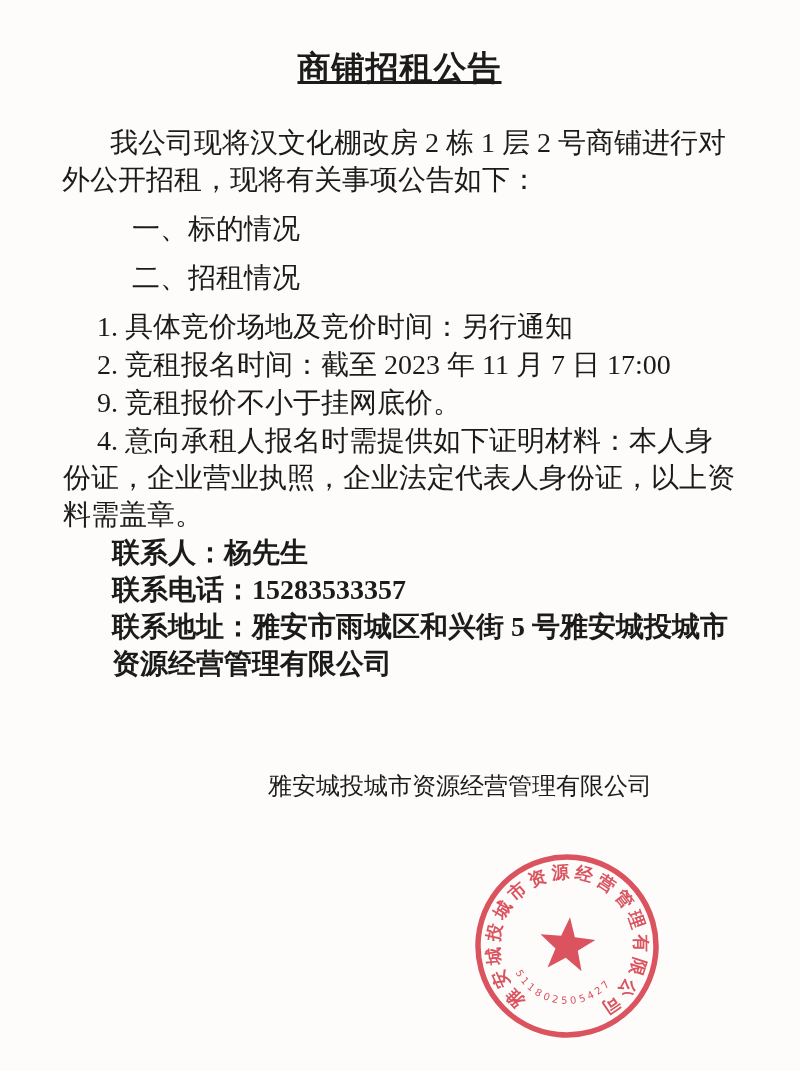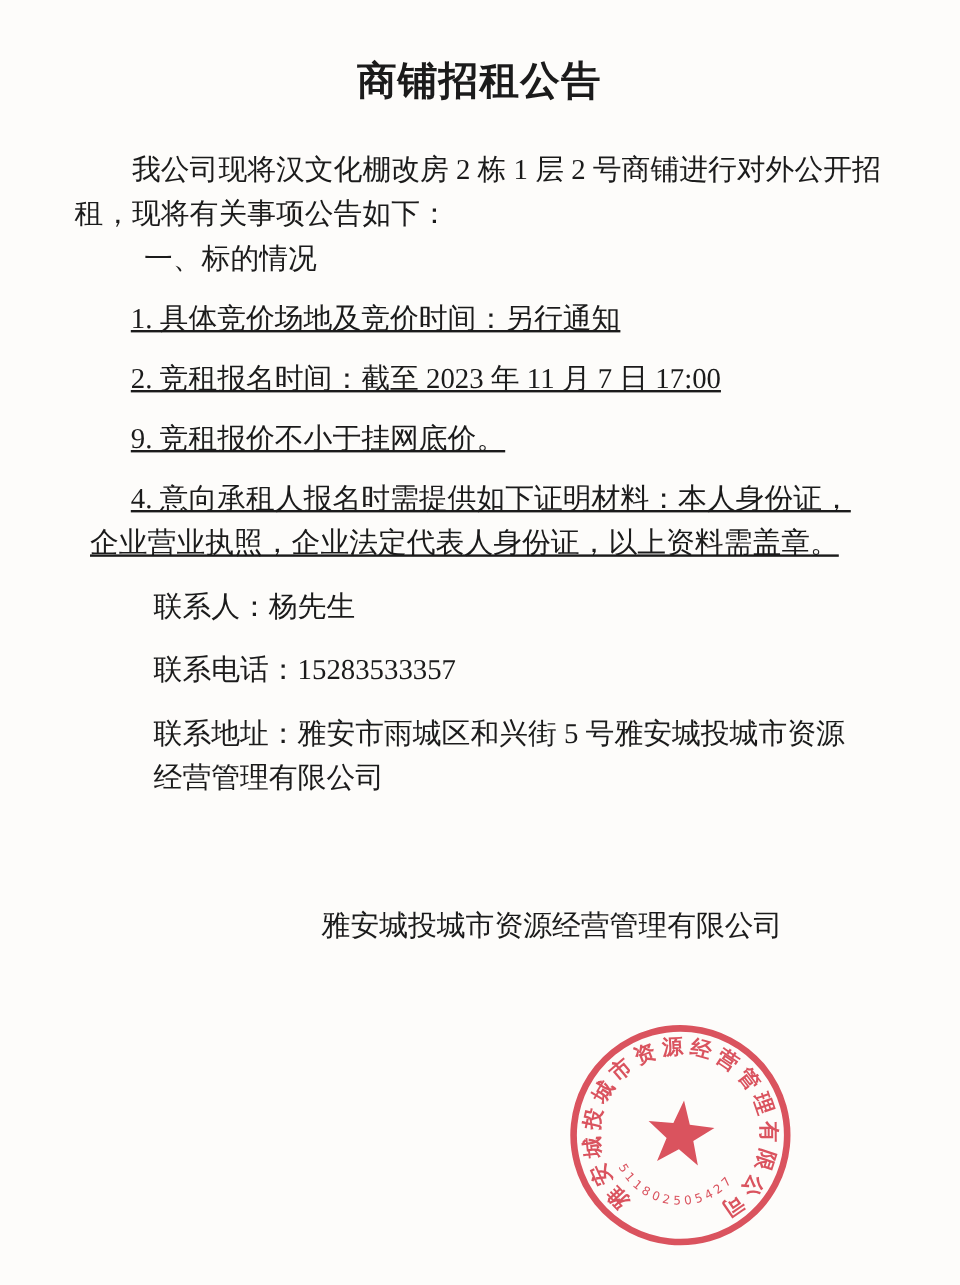--- a/index.html
+++ b/index.html
@@ -14,26 +14,27 @@
     padding: 46px 63px 0 62px;
     overflow: hidden;
   }
   .title {
     margin: 0 0 34px 0;
     font-size: 33px;
     line-height: 44px;
     font-weight: bold;
     text-align: center;
     letter-spacing: 1px;
+    text-decoration: underline;
   }
-  .doc-body { font-size: 24px; line-height: 37px; }
+  .doc-body { font-size: 28px; line-height: 37px; }
   .para    { margin: 0; text-indent: 48px; }
-  .heading { margin: 0; text-indent: 58px; }
-  .item    { margin: 13px; text-indent: 34px; text-decoration: underline; }
-  .contact { margin: 16px; text-indent: 0; padding-left: 50px; }
+  .heading { margin: 12px; text-indent: 58px; }
+  .item    { margin: 1px; text-indent: 34px; }
+  .contact { margin: 0; text-indent: 0; padding-left: 50px; font-weight: bold; }
   .signature {
     margin-top: 84px;
     font-size: 24px;
     line-height: 40px;
     text-align: right;
   }
   .sig-company { padding-right: 85px; }
   .sig-date    { padding-right: 167px; }
   .stamp {
     position: absolute;
@@ -54,20 +55,21 @@
 </head>
 <body>
 
 <div class="page">
 
   <h1 class="title">商铺招租公告</h1>
 
   <div class="doc-body">
     <p class="para">我公司现将汉文化棚改房 2 栋 1 层 2 号商铺进行对外公开招租，现将有关事项公告如下：</p>
     <p class="heading">一、标的情况</p>
+    <p class="heading">二、招租情况</p>
     <p class="item">1. 具体竞价场地及竞价时间：另行通知</p>
     <p class="item">2. 竞租报名时间：截至 2023 年 11 月 7 日 17:00</p>
     <p class="item">9. 竞租报价不小于挂网底价。</p>
     <p class="item">4. 意向承租人报名时需提供如下证明材料：本人身份证，企业营业执照，企业法定代表人身份证，以上资料需盖章。</p>
     <p class="contact">联系人：杨先生</p>
     <p class="contact">联系电话：15283533357</p>
     <p class="contact">联系地址：雅安市雨城区和兴街 5 号雅安城投城市资源经营管理有限公司</p>
   </div>
 
   <div class="signature">

